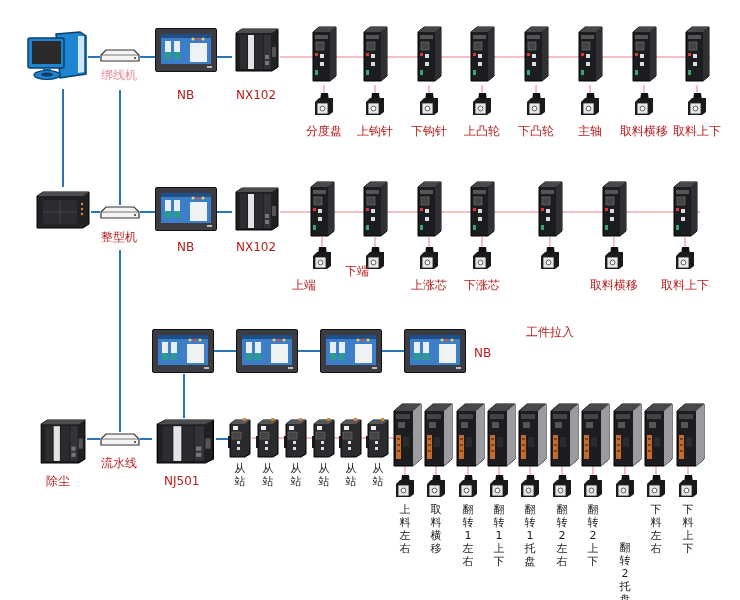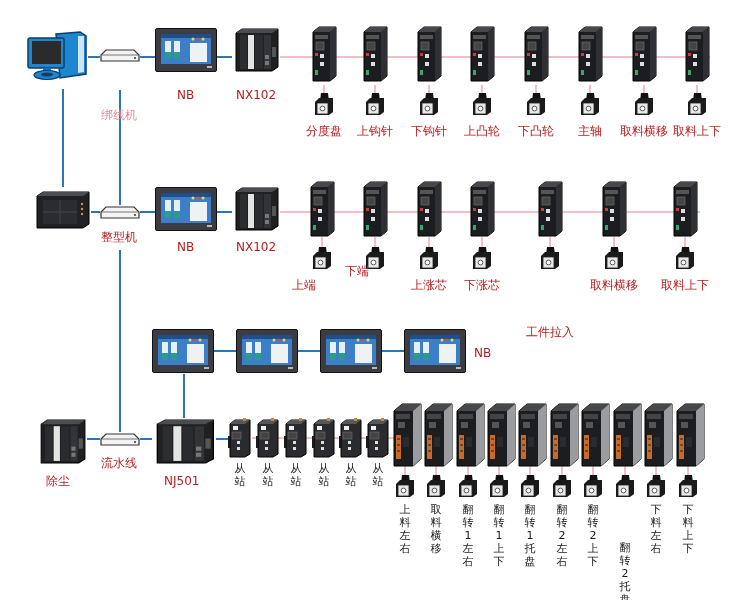--- a/index.html
+++ b/index.html
@@ -69,21 +69,21 @@
  <rect x="6" y="11" width="29" height="23" fill="#2b2b2b"></rect>
  <rect x="17" y="38" width="8" height="5" fill="#1c6fae"></rect>
  <ellipse cx="21" cy="45" rx="13" ry="4.5" fill="#1e86d0" stroke="#0b3e6a" stroke-width="1.2"></ellipse>
  <ellipse cx="21" cy="44.5" rx="6" ry="2" fill="#0d3f68"></ellipse>
       </svg></div>
   <div class="dev" id="r1-sw" style="left:100px;top:48px;width:40px;height:14px;"><svg width="40" height="14" viewBox="0 0 40 14">
  <path d="M6 1 L34 1 L39 6 L39 12 L1 12 L1 6 Z" fill="#f4f4f4" stroke="#333" stroke-width="1.2"></path>
  <line x1="1" y1="6" x2="39" y2="6" stroke="#555" stroke-width="0.8"></line>
  <circle cx="35" cy="9" r="1" fill="#333"></circle>
       </svg></div>
-  <div class="lbl lbl-pink" style="left:101px;top:68px;margin-top:40px;">绑线机</div>
+  <div class="lbl lbl-pink" style="left:101px;top:68px;">绑线机</div>
   <div class="dev" id="r1-hmi" style="left:155px;top:28px;width:62px;height:44px;"><svg width="62" height="44" viewBox="0 0 62 44">
  <rect x="0.5" y="0.5" width="61" height="43" rx="1.5" fill="#3b3d42" stroke="#111"></rect>
  <rect x="6" y="6" width="50" height="30" fill="#3c7fc8"></rect>
  <rect x="6" y="6" width="50" height="4" fill="#1f4f8a"></rect>
  <rect x="10" y="13" width="6" height="18" fill="#e8eef5"></rect>
         <rect x="10" y="24" width="6" height="7" fill="#2a9b8d"></rect>
  <rect x="19" y="13" width="6" height="18" fill="#e8eef5"></rect>
         <rect x="19" y="24" width="6" height="7" fill="#2a9b8d"></rect>
  <rect x="35" y="15" width="17" height="19" fill="#eef2f2"></rect>
  <circle cx="38" cy="11" r="1.5" fill="#f5d24b"></circle>

